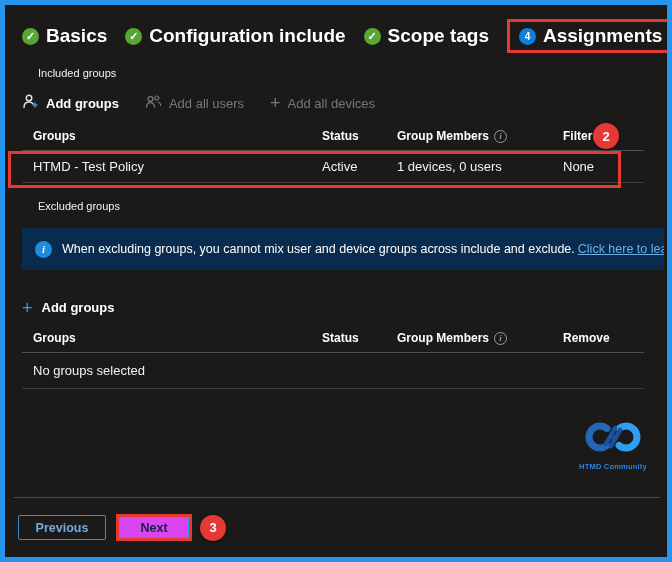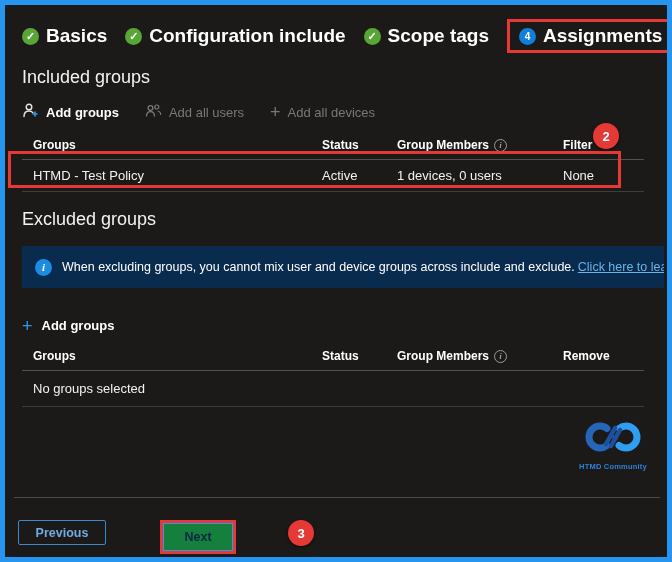--- a/index.html
+++ b/index.html
@@ -27,21 +27,21 @@
                  font-weight:700; font-size:13px; display:flex; align-items:center; justify-content:center;
                  box-shadow:0 1px 3px rgba(0,0,0,.6); flex:none; }
   .anno-circle.one { margin-left:-6px; margin-right:-12px; position:relative; z-index:2; }
   .anno-circle.two { position:absolute; left:588px; top:118px; z-index:3; }
   .anno-circle.three { margin-left:8px; }
   .anno-row-box { position:absolute; left:3px; top:146px; width:613px; height:37px;
                   border:3px solid #e53935; pointer-events:none; z-index:2; }
   .anno-btn-box { border:3px solid #e53935; margin-left:10px; display:inline-flex; }
 
   
-  .section-title { font-size:18px; color:#f3f2f1; }
+  .section-title { font-size:11px; color:#f3f2f1;margin-left:16px; }
   #included-title { margin-top:12px; }
   #excluded-title { margin-top:17px; }
 
   .toolbar { display:flex; align-items:center; gap:26px; margin-top:15px; }
   .tool { display:flex; align-items:center; gap:7px; font-size:13px; font-weight:600; color:#fff; cursor:pointer; }
   .tool.disabled { color:#7a7875; font-weight:400; }
   .plus-blue { color:#2b9af0; font-size:18px; font-weight:400; line-height:14px; }
   .plus-gray { color:#7a7875; font-size:18px; font-weight:400; line-height:14px; }
 
   
@@ -68,24 +68,24 @@
 
   .add2 { margin-top:30px; display:flex; gap:9px; align-items:center; font-size:13px; font-weight:600;
           color:#fff; cursor:pointer; }
 
   
   .logo { position:absolute; top:412px; right:14px; width:80px; text-align:center; }
   .logo-caption { font-size:7.5px; color:#2f80d8; font-weight:700; margin-top:1px; letter-spacing:.2px; }
 
   
   .footer { position:absolute; top:492px; left:9px; right:7px; border-top:1px solid #4d4b48;
-            display:flex; align-items:flex-start; padding:22px 0 0 4px;gap:44px; }
+            display:flex; align-items:center; padding:16px 0 0 4px; }
   .btn-prev { width:88px; height:25px; background:transparent; border:1px solid #3f87c8; border-radius:2px;
               color:#71abe0; font-size:12.5px; font-weight:600; font-family:inherit; cursor:pointer; }
-  .btn-next { width:70px; height:28px; background:#15803d; border:1px solid #2b9af0; color:#0e2742;
+  .btn-next { width:70px; height:21px; background:#d946ef; border:1px solid #2b9af0; color:#0e2742;
               font-size:12.5px; font-weight:700; font-family:inherit; cursor:pointer; }
 </style>
 </head>
 <body>
 
 <div class="frame">
   <div class="content">
 
     <div class="tabs">
       <div class="tab">

